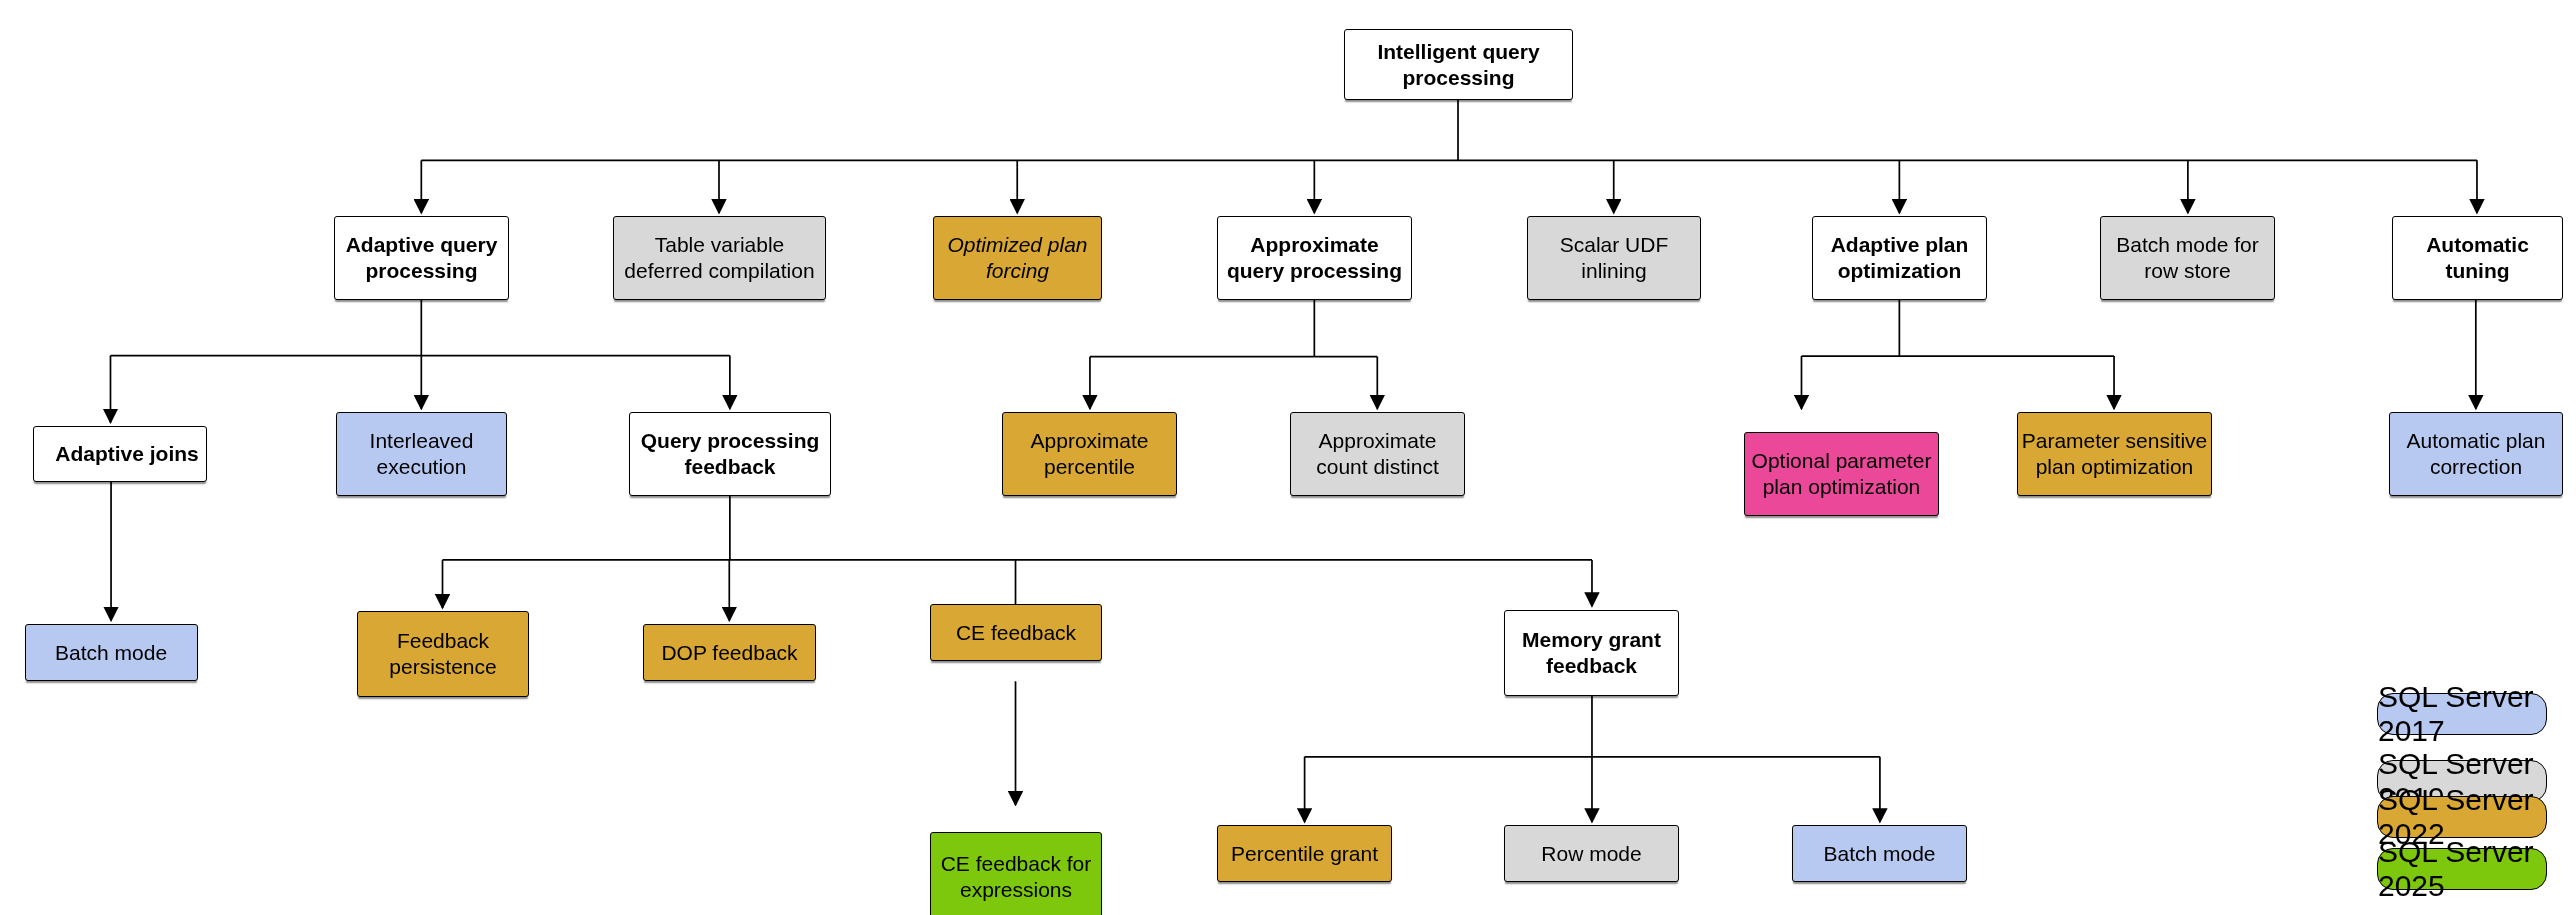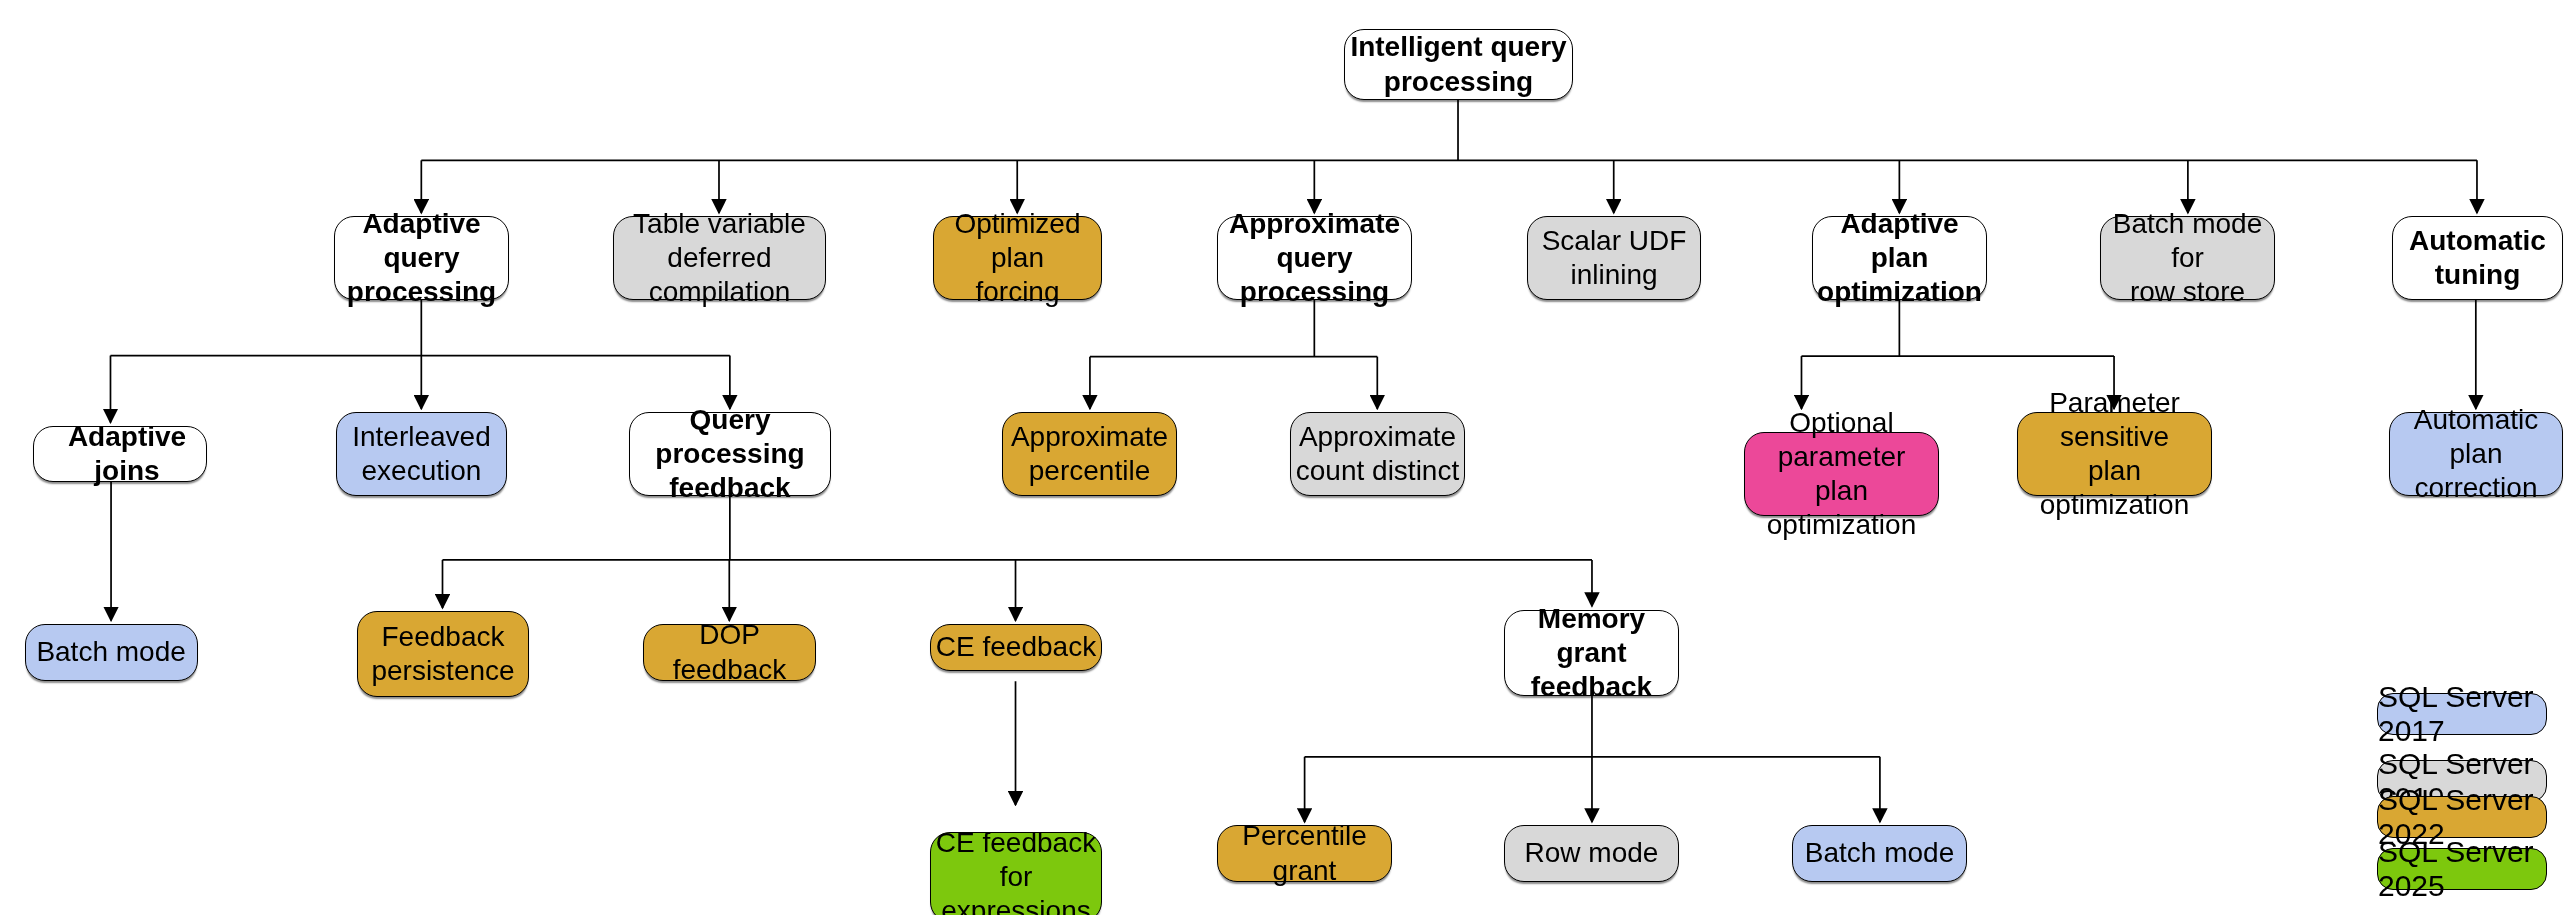--- a/index.html
+++ b/index.html
@@ -13,27 +13,27 @@
   }
   #edges-layer {
     position: absolute;
     left: 0; top: 0;
     width: 2576px; height: 916px;
   }
   .node {
     position: absolute;
     box-sizing: border-box;
     border: 1.7px solid #000000;
-    border-radius: 20px;
+    border-radius: 3px;
     display: flex;
     align-items: center;
     justify-content: center;
     text-align: center;
     white-space: pre-line;
-    font-size: 28px;
+    font-size: 21px;
     line-height: 1.22;
     color: #000000;
     box-shadow: 0 2.9px 1.7px -1.7px rgba(0,0,0,0.45);
   }
   .node.bold { font-weight: 700; }
   .legend-pill {
     position: absolute;
     box-sizing: border-box;
     border: 1.7px solid #000000;
     border-radius: 16px;
@@ -97,21 +97,21 @@
         <polyline points="3284,1322 3284,1436" marker-end="url(#arrowhead)"></polyline>
       </g>
   </svg>
   <div id="nodes-layer">
       <div class="node bold" style="left: 1344px; top: 29px; width: 229px; height: 71px; background: rgb(255, 255, 255);">Intelligent query
 processing</div>
       <div class="node bold" style="left: 334px; top: 216px; width: 175px; height: 84px; background: rgb(255, 255, 255);">Adaptive query
 processing</div>
       <div class="node" style="left: 613px; top: 216px; width: 213px; height: 84px; background: rgb(216, 216, 216);">Table variable
 deferred compilation</div>
-      <div class="node" style="left: 933px; top: 216px; width: 169px; height: 84px; background: rgb(217, 167, 51);">Optimized plan
+      <div class="node" style="left: 933px; top: 216px; width: 169px; height: 84px; background: rgb(217, 167, 51); font-style: italic;">Optimized plan
 forcing</div>
       <div class="node bold" style="left: 1217px; top: 216px; width: 195px; height: 84px; background: rgb(255, 255, 255);">Approximate
 query processing</div>
       <div class="node" style="left: 1527px; top: 216px; width: 174px; height: 84px; background: rgb(216, 216, 216);">Scalar UDF
 inlining</div>
       <div class="node bold" style="left: 1812px; top: 216px; width: 175px; height: 84px; background: rgb(255, 255, 255);">Adaptive plan
 optimization</div>
       <div class="node" style="left: 2100px; top: 216px; width: 175px; height: 84px; background: rgb(216, 216, 216);">Batch mode for
 row store</div>
       <div class="node bold" style="left: 2392px; top: 216px; width: 171px; height: 84px; background: rgb(255, 255, 255);">Automatic
@@ -128,21 +128,21 @@
       <div class="node" style="left: 1704px; top: 432px; width: 195px; height: 84px; background: #ec4899; margin-left: 40px;">Optional parameter
 plan optimization</div>
       <div class="node" style="left: 2017px; top: 412px; width: 195px; height: 84px; background: rgb(217, 167, 51);">Parameter sensitive
 plan optimization</div>
       <div class="node" style="left: 2389px; top: 412px; width: 174px; height: 84px; background: rgb(183, 201, 241);">Automatic plan
 correction</div>
       <div class="node" style="left: 24.6px; top: 624px; width: 173px; height: 57px; background: rgb(183, 201, 241);">Batch mode</div>
       <div class="node" style="left: 357px; top: 611px; width: 172px; height: 86px; background: rgb(217, 167, 51);">Feedback
 persistence</div>
       <div class="node" style="left: 643px; top: 624px; width: 173px; height: 57px; background: rgb(217, 167, 51);">DOP feedback</div>
-      <div class="node" style="left: 930px; top: 624px; width: 172px; height: 47px; background: rgb(217, 167, 51);">CE feedback</div>
+      <div class="node" style="left: 930px; top: 604px; width: 172px; height: 57px; background: rgb(217, 167, 51);">CE feedback</div>
       <div class="node bold" style="left: 1504px; top: 610px; width: 175px; height: 86px; background: rgb(255, 255, 255);">Memory grant
 feedback</div>
       <div class="node" style="left: 930px; top: 808px; width: 172px; height: 90px; background: rgb(125, 200, 13); margin-top: 24px;">CE feedback for
 expressions</div>
       <div class="node" style="left: 1217px; top: 825px; width: 175px; height: 57px; background: rgb(217, 167, 51);">Percentile grant</div>
       <div class="node" style="left: 1504px; top: 825px; width: 175px; height: 57px; background: rgb(216, 216, 216);">Row mode</div>
       <div class="node" style="left: 1792px; top: 825px; width: 175px; height: 57px; background: rgb(183, 201, 241);">Batch mode</div>
     </div>
   <div id="legend">
       <div class="legend-pill" style="left: 2377px; top: 693px; width: 170px; height: 42px; background: rgb(183, 201, 241);">SQL Server 2017</div>

